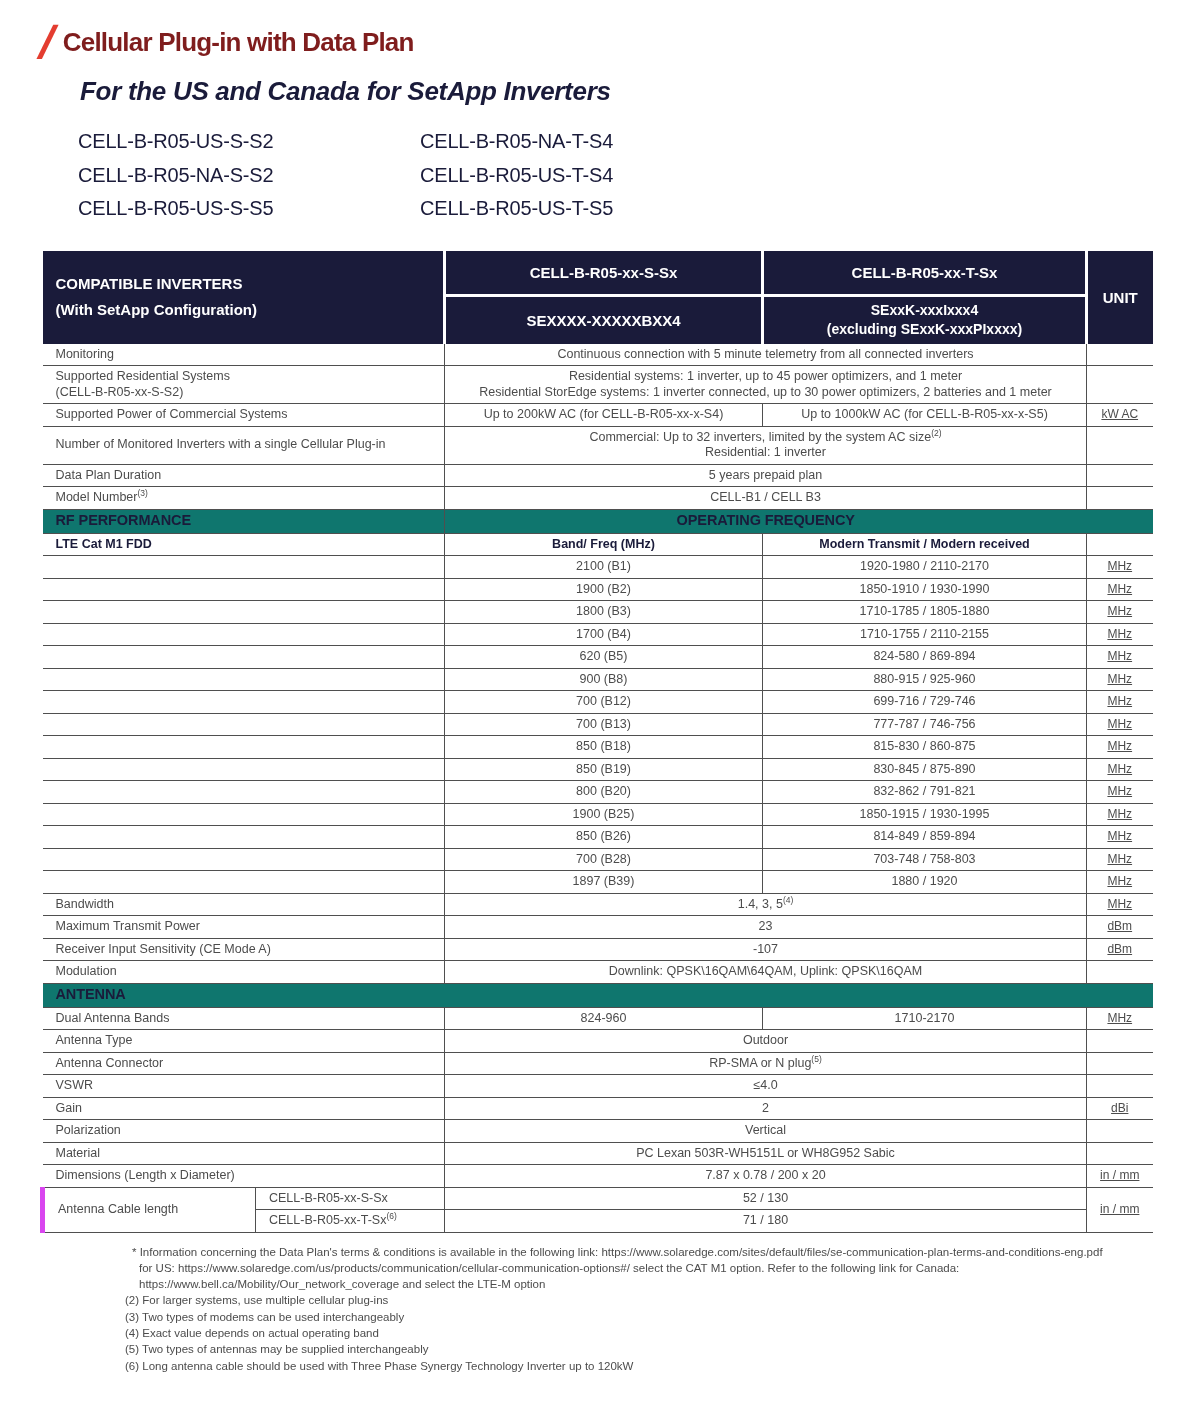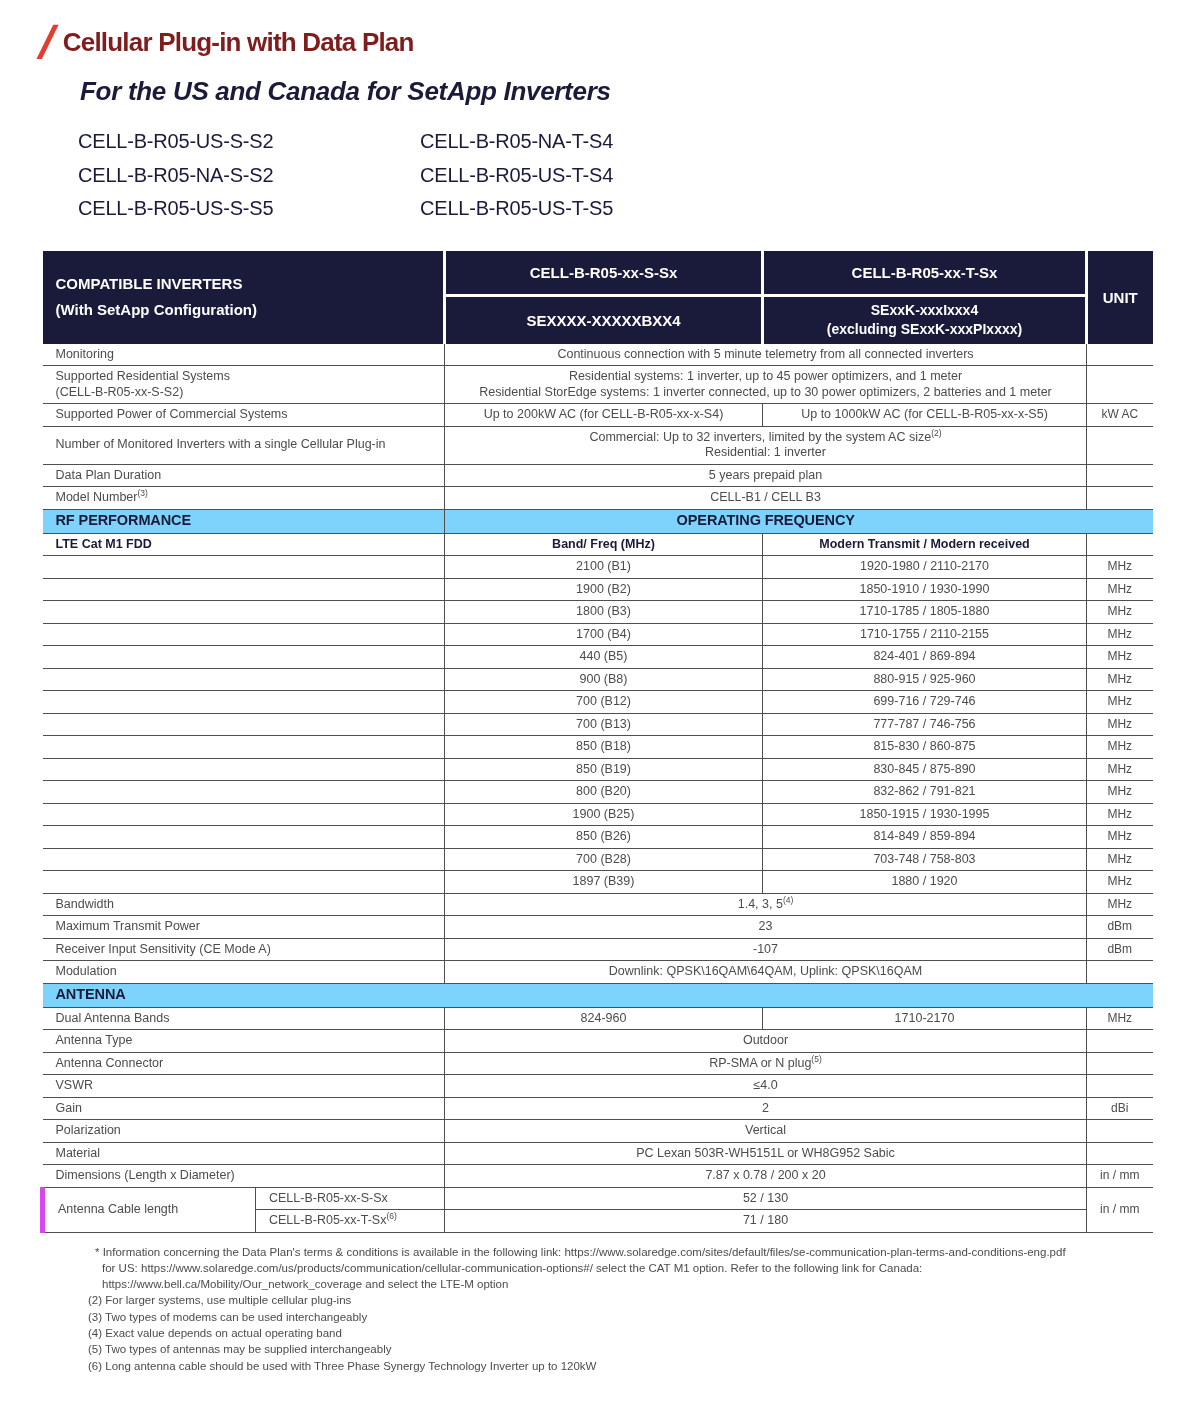--- a/index.html
+++ b/index.html
@@ -56,30 +56,30 @@
   tbody td {
     font-size:12.5px; color:#4c4c4c; text-align:center; vertical-align:middle;
     height:22px; padding:3px 6px;
     border-bottom:1px solid #4f4f4f;
     line-height:15.5px;
   }
   td.lbl { text-align:left; padding-left:13px; }
   td.vl  { border-left:1px solid #4f4f4f; }
   td.olft{ border-left:5px solid #d946ef; }
   td.sec {
-    background:#7dd3fc; color:#1a1b3a; font-weight:700; font-size:14.5px;
+    background:#0f766e; color:#1a1b3a; font-weight:700; font-size:14.5px;
     height:24px; letter-spacing:-0.1px;
   }
   td.bold { font-weight:700; color:#1a1b3a; }
-  td.unit { font-size:12px; padding:3px 2px; }
+  td.unit { font-size:12px; padding:3px 2px;text-decoration:underline; }
   sup { font-size:8.5px; line-height:0; }
 
   
   .footnotes { margin:11px 40px 0 40px; font-size:11.5px; color:#4c4c4c; }
-  .fn { line-height:16.3px; white-space:nowrap; }
+  .fn { line-height:16.3px; white-space:nowrap;margin-left:37px; }
   .fn-star { padding-left:15px; }
   .fn-num  { padding-left:8px; }
   .fn-cont { padding-left:22px; }
 </style>
 </head>
 <body>
 
 <div class="page">
 
   <div class="title-row">
@@ -210,22 +210,22 @@
           <td class="vl unit">MHz</td>
         </tr>
         <tr>
           <td class="lbl" colspan="2"></td>
           <td class="vl">1700 (B4)</td>
           <td class="vl">1710-1755 / 2110-2155</td>
           <td class="vl unit">MHz</td>
         </tr>
         <tr>
           <td class="lbl" colspan="2"></td>
-          <td class="vl">440 (B5)</td>
-          <td class="vl">824-401 / 869-894</td>
+          <td class="vl">620 (B5)</td>
+          <td class="vl">824-580 / 869-894</td>
           <td class="vl unit">MHz</td>
         </tr>
         <tr>
           <td class="lbl" colspan="2"></td>
           <td class="vl">900 (B8)</td>
           <td class="vl">880-915 / 925-960</td>
           <td class="vl unit">MHz</td>
         </tr>
         <tr>
           <td class="lbl" colspan="2"></td>

